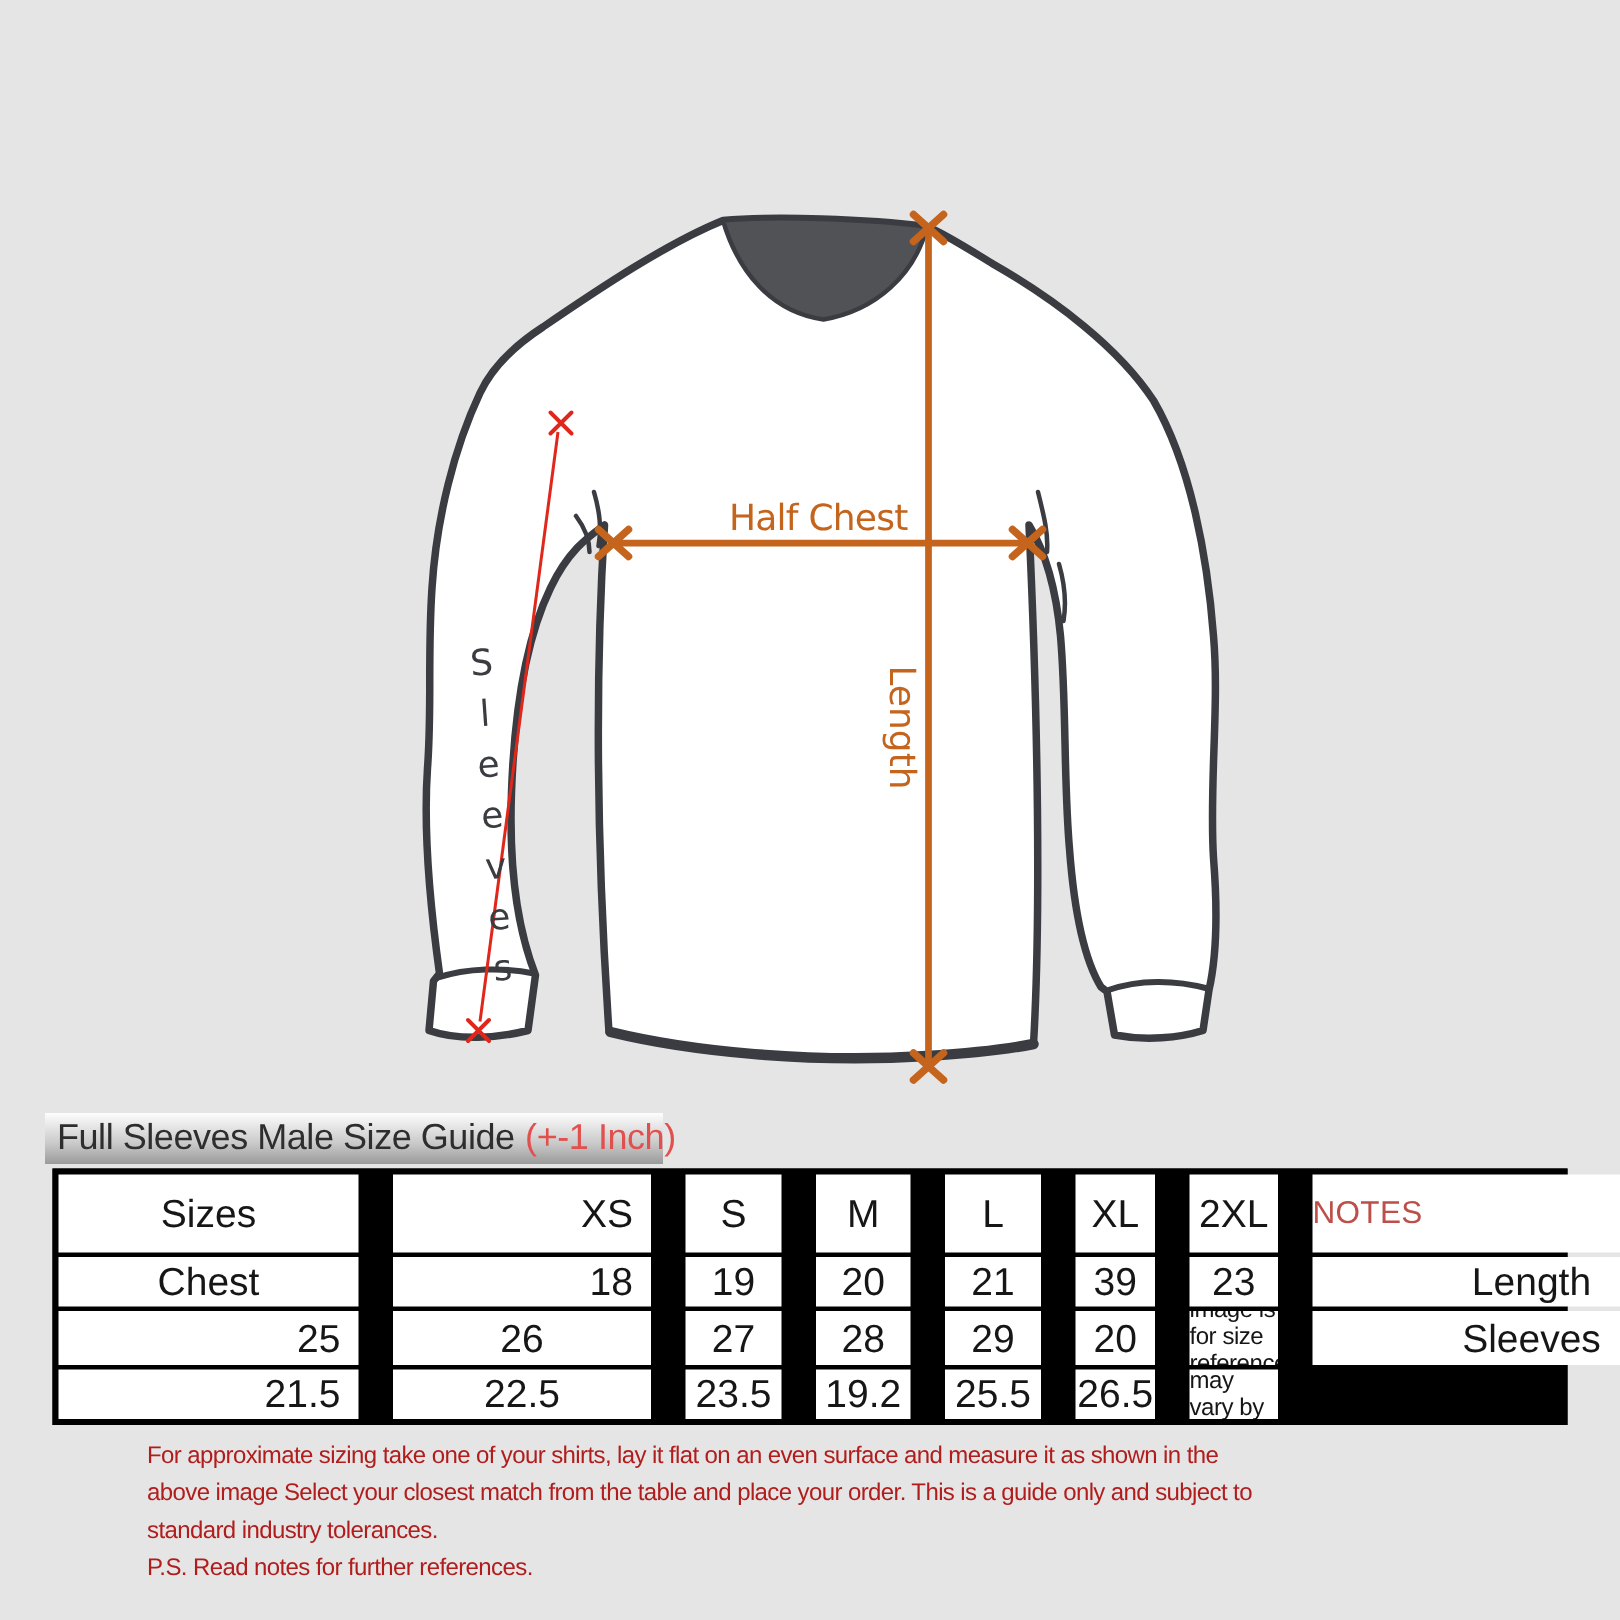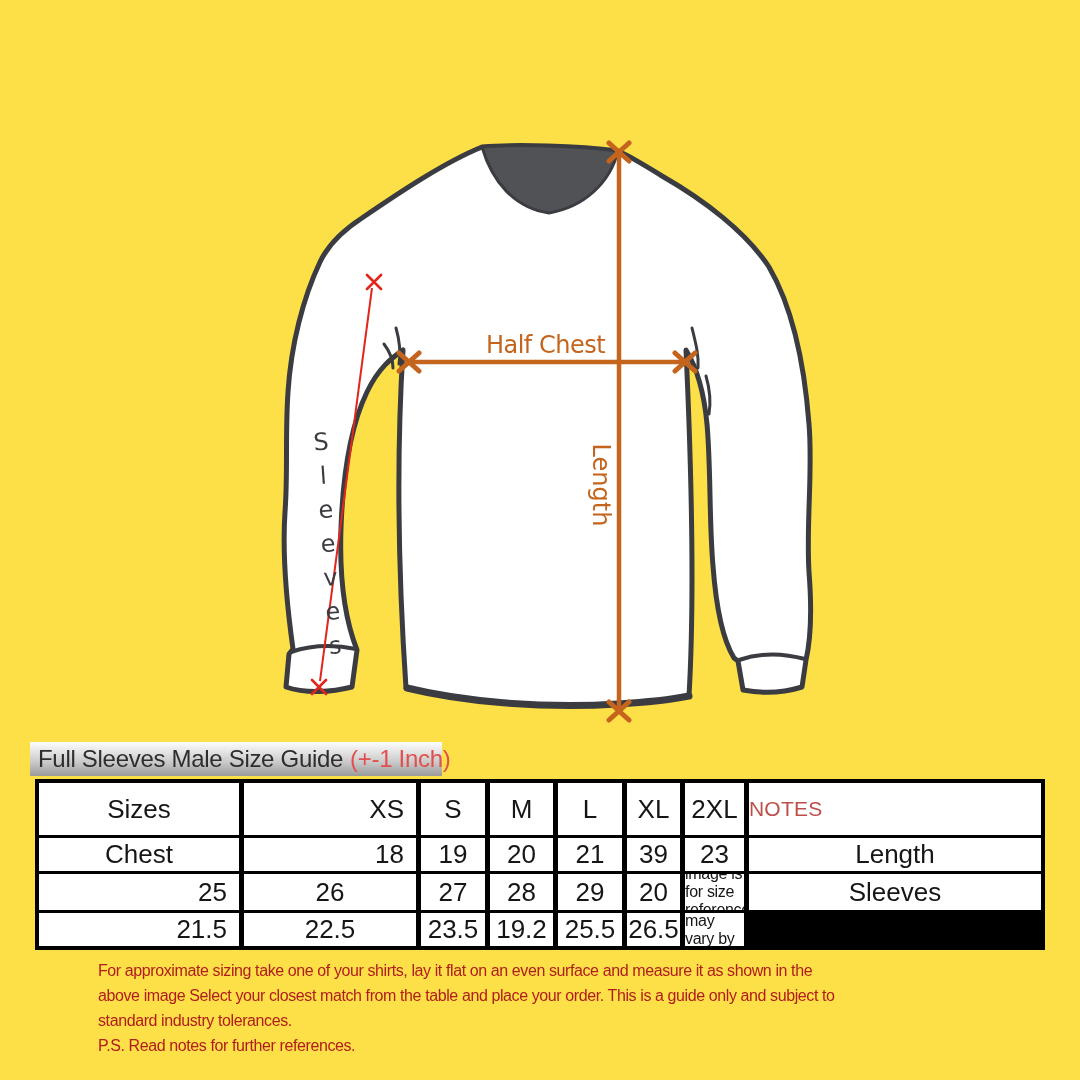--- a/index.html
+++ b/index.html
@@ -1,17 +1,17 @@
 <!DOCTYPE html>
 <html><head>
 <meta charset="utf-8">
 <style>
   html,body{margin:0;padding:0;background:#fff;}
   .canvas{
-    position:relative;width:1080px;height:1080px;background:#fde047;overflow:hidden;
+    position:relative;width:1080px;height:1080px;background:#e5e5e5;overflow:hidden;
     font-family:"Liberation Sans",sans-serif;
   }
   
   .shirt-svg{position:absolute;left:255px;top:125px;width:630px;height:615px;}
   .diagram-label{position:absolute;color:#c4641d;font-family:"DejaVu Sans",sans-serif;}
   .half-chest-label{left:458px;top:331px;width:175px;text-align:center;font-size:24px;letter-spacing:-0.5px;}
   .length-label{left:540px;top:470px;width:120px;height:30px;text-align:center;font-size:24px;
     transform:rotate(90deg);transform-origin:center center;}
   .sleeves-label{
     left:306px;top:428px;height:232px;color:#3a3c41;font-size:24px;
@@ -26,21 +26,21 @@
     font-size:24px;letter-spacing:-0.3px;color:#2e2e2e;white-space:nowrap;
   }
   .title-bar .tol{color:#e2504e;margin-left:7px;}
   
   .size-table{
     position:absolute;left:35px;top:779px;width:1010px;height:171px;box-sizing:border-box;
     background:#000;border:4px solid #000;
     display:grid;
     grid-template-columns:200px 172px 64px 63px 64px 53px 59px 292px;
     grid-template-rows:52px 33px 36px 33px;
-    gap:3px 5px;
+    gap:3px 23px;
   }
   .c{background:#fff;display:flex;align-items:center;justify-content:center;
      font-size:26px;color:#161616;overflow:hidden;}
   .c.right{justify-content:flex-end;padding-right:12px;}
   .c.left{justify-content:flex-start;}
   .c.notes-hdr{font-size:21px;color:#bd4f4a;letter-spacing:0.2px;}
   .c.note{font-size:16px;letter-spacing:-0.3px;}
   
   .footer{position:absolute;left:98px;top:958px;color:#b11d1d;font-size:16px;
     letter-spacing:-0.4px;line-height:25px;white-space:nowrap;}

